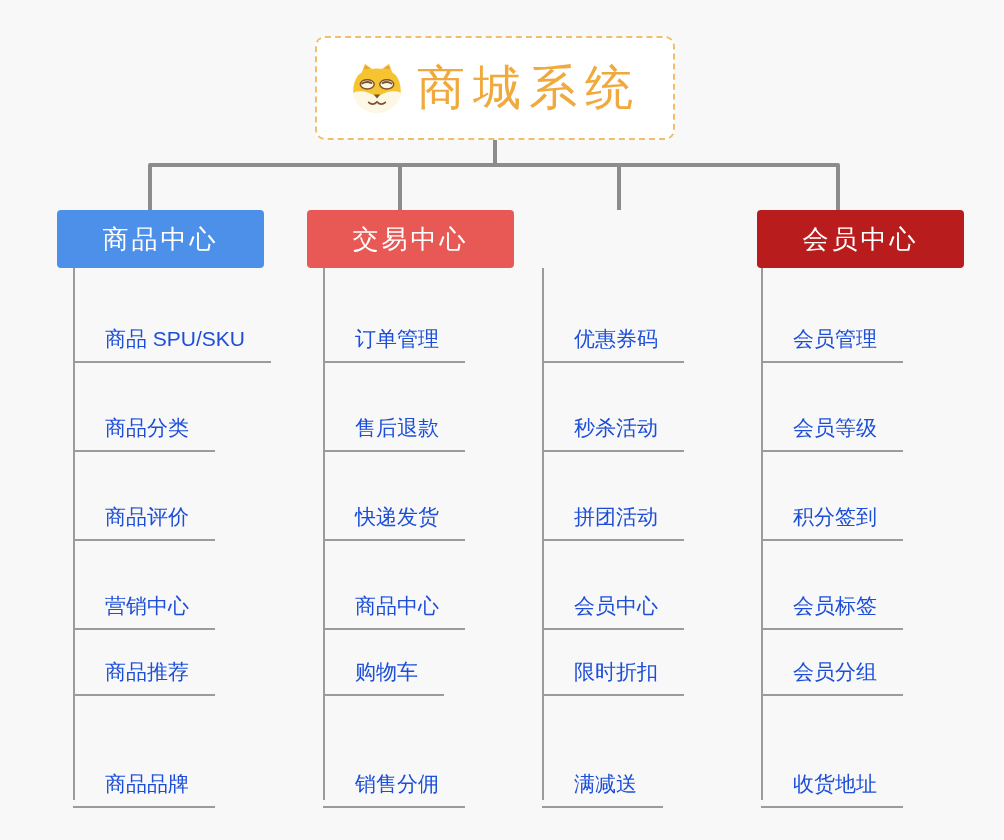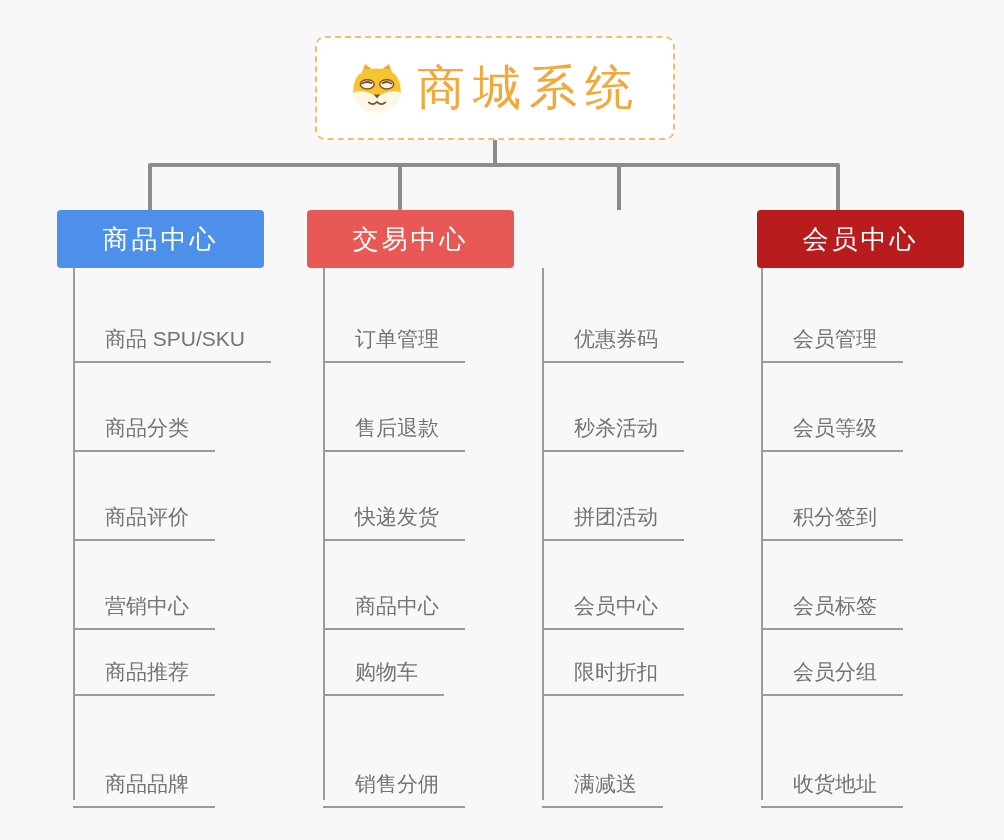--- a/index.html
+++ b/index.html
@@ -50,21 +50,21 @@
   .branch.b0{left:73px;}
   .branch.b1{left:323px;}
   .branch.b2{left:542px;}
   .branch.b3{left:761px;}
   .spine{position:absolute;left:0;top:0;width:2px;height:532px;background:#9b9b9b;}
   .leaf{
     position:absolute;left:0;height:38px;box-sizing:content-box;
     display:flex;align-items:flex-end;
     padding:0 26px 8px 32px;
     border-bottom:2px solid #9b9b9b;
-    font-size:21px;color:#737373;white-space:nowrap;
+    font-size:21px;color:#1d4ed8;white-space:nowrap;
     width:max-content;
   }
   .leaf.r0{top:47px;}
   .leaf.r1{top:136px;}
   .leaf.r2{top:225px;}
   .leaf.r3{top:314px;}
   .leaf.r4{top:380px;}
   .leaf.r5{top:492px;}
 </style>
 </head>

